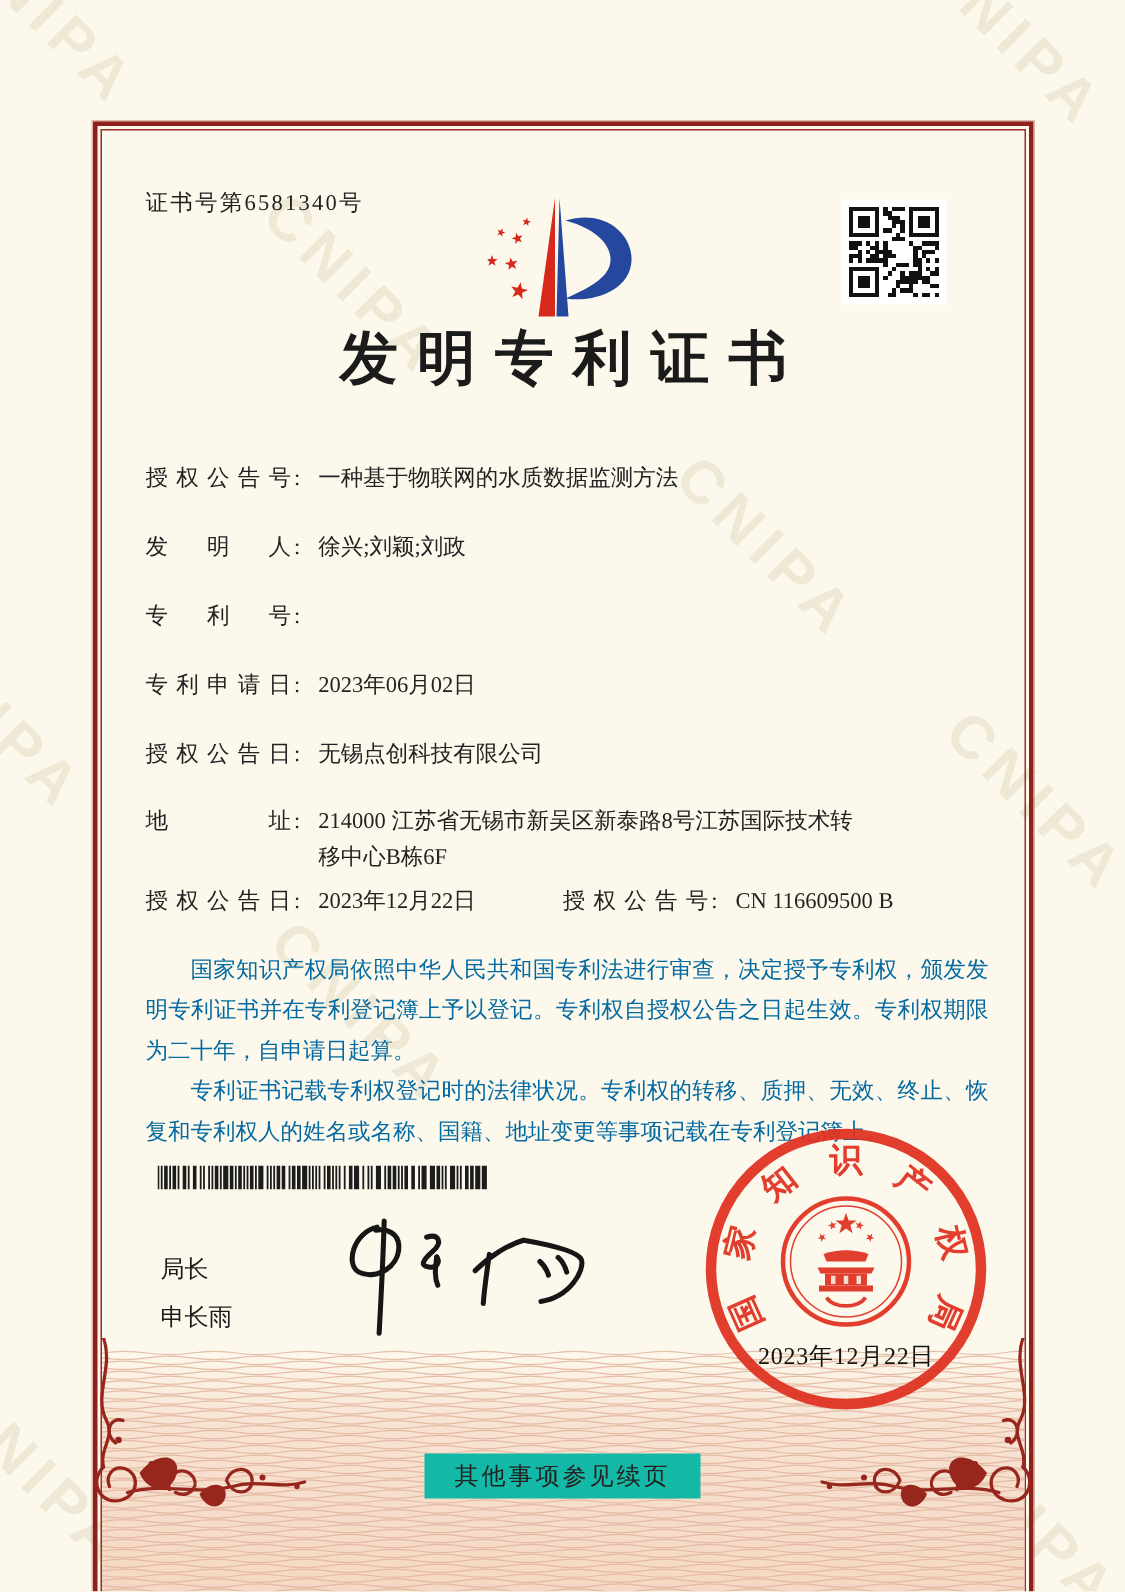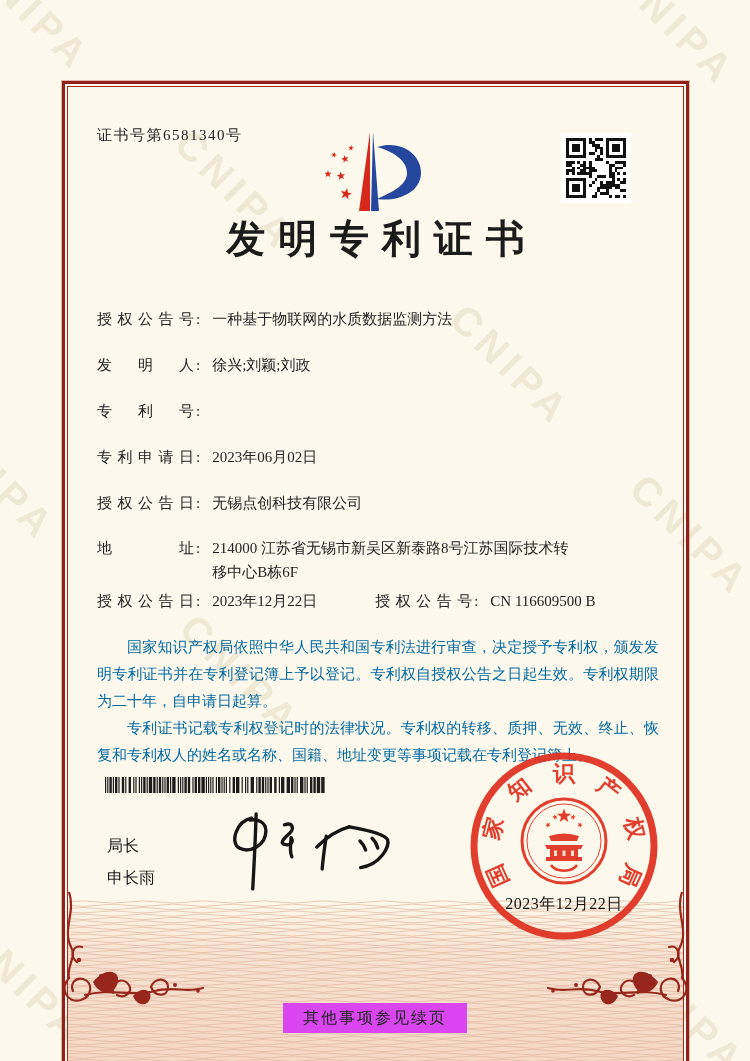--- a/index.html
+++ b/index.html
@@ -57,21 +57,21 @@
   .seal-date{position:absolute;left:0;right:0;top:146px;text-align:center;font-size:16px;
              color:#141414;letter-spacing:.5px;z-index:2;}
 
   .pagenum{position:absolute;left:0;right:0;top:880px;text-align:center;font-size:13px;color:#333;letter-spacing:2px;}
 
   .orn{position:absolute;width:150px;height:118px;z-index:2;}
   .orn-left{left:-10px;top:808px;}
   .orn-right{right:-10px;top:808px;}
   .orn-right svg{transform:scaleX(-1);}
 
-  .note{position:absolute;left:283px;top:1003px;width:184px;height:30px;background:#d946ef;
+  .note{position:absolute;left:283px;top:969px;width:184px;height:30px;background:#14b8a6;
         display:flex;align-items:center;justify-content:center;font-size:16px;color:#222;
         letter-spacing:2px;z-index:1;}
 </style>
 </head>
 <body>
 
 <div class="page">
 
   <div id="wm-layer">
       <div class="wm" style="left: -55px; top: 4px;">CNIPA</div>

